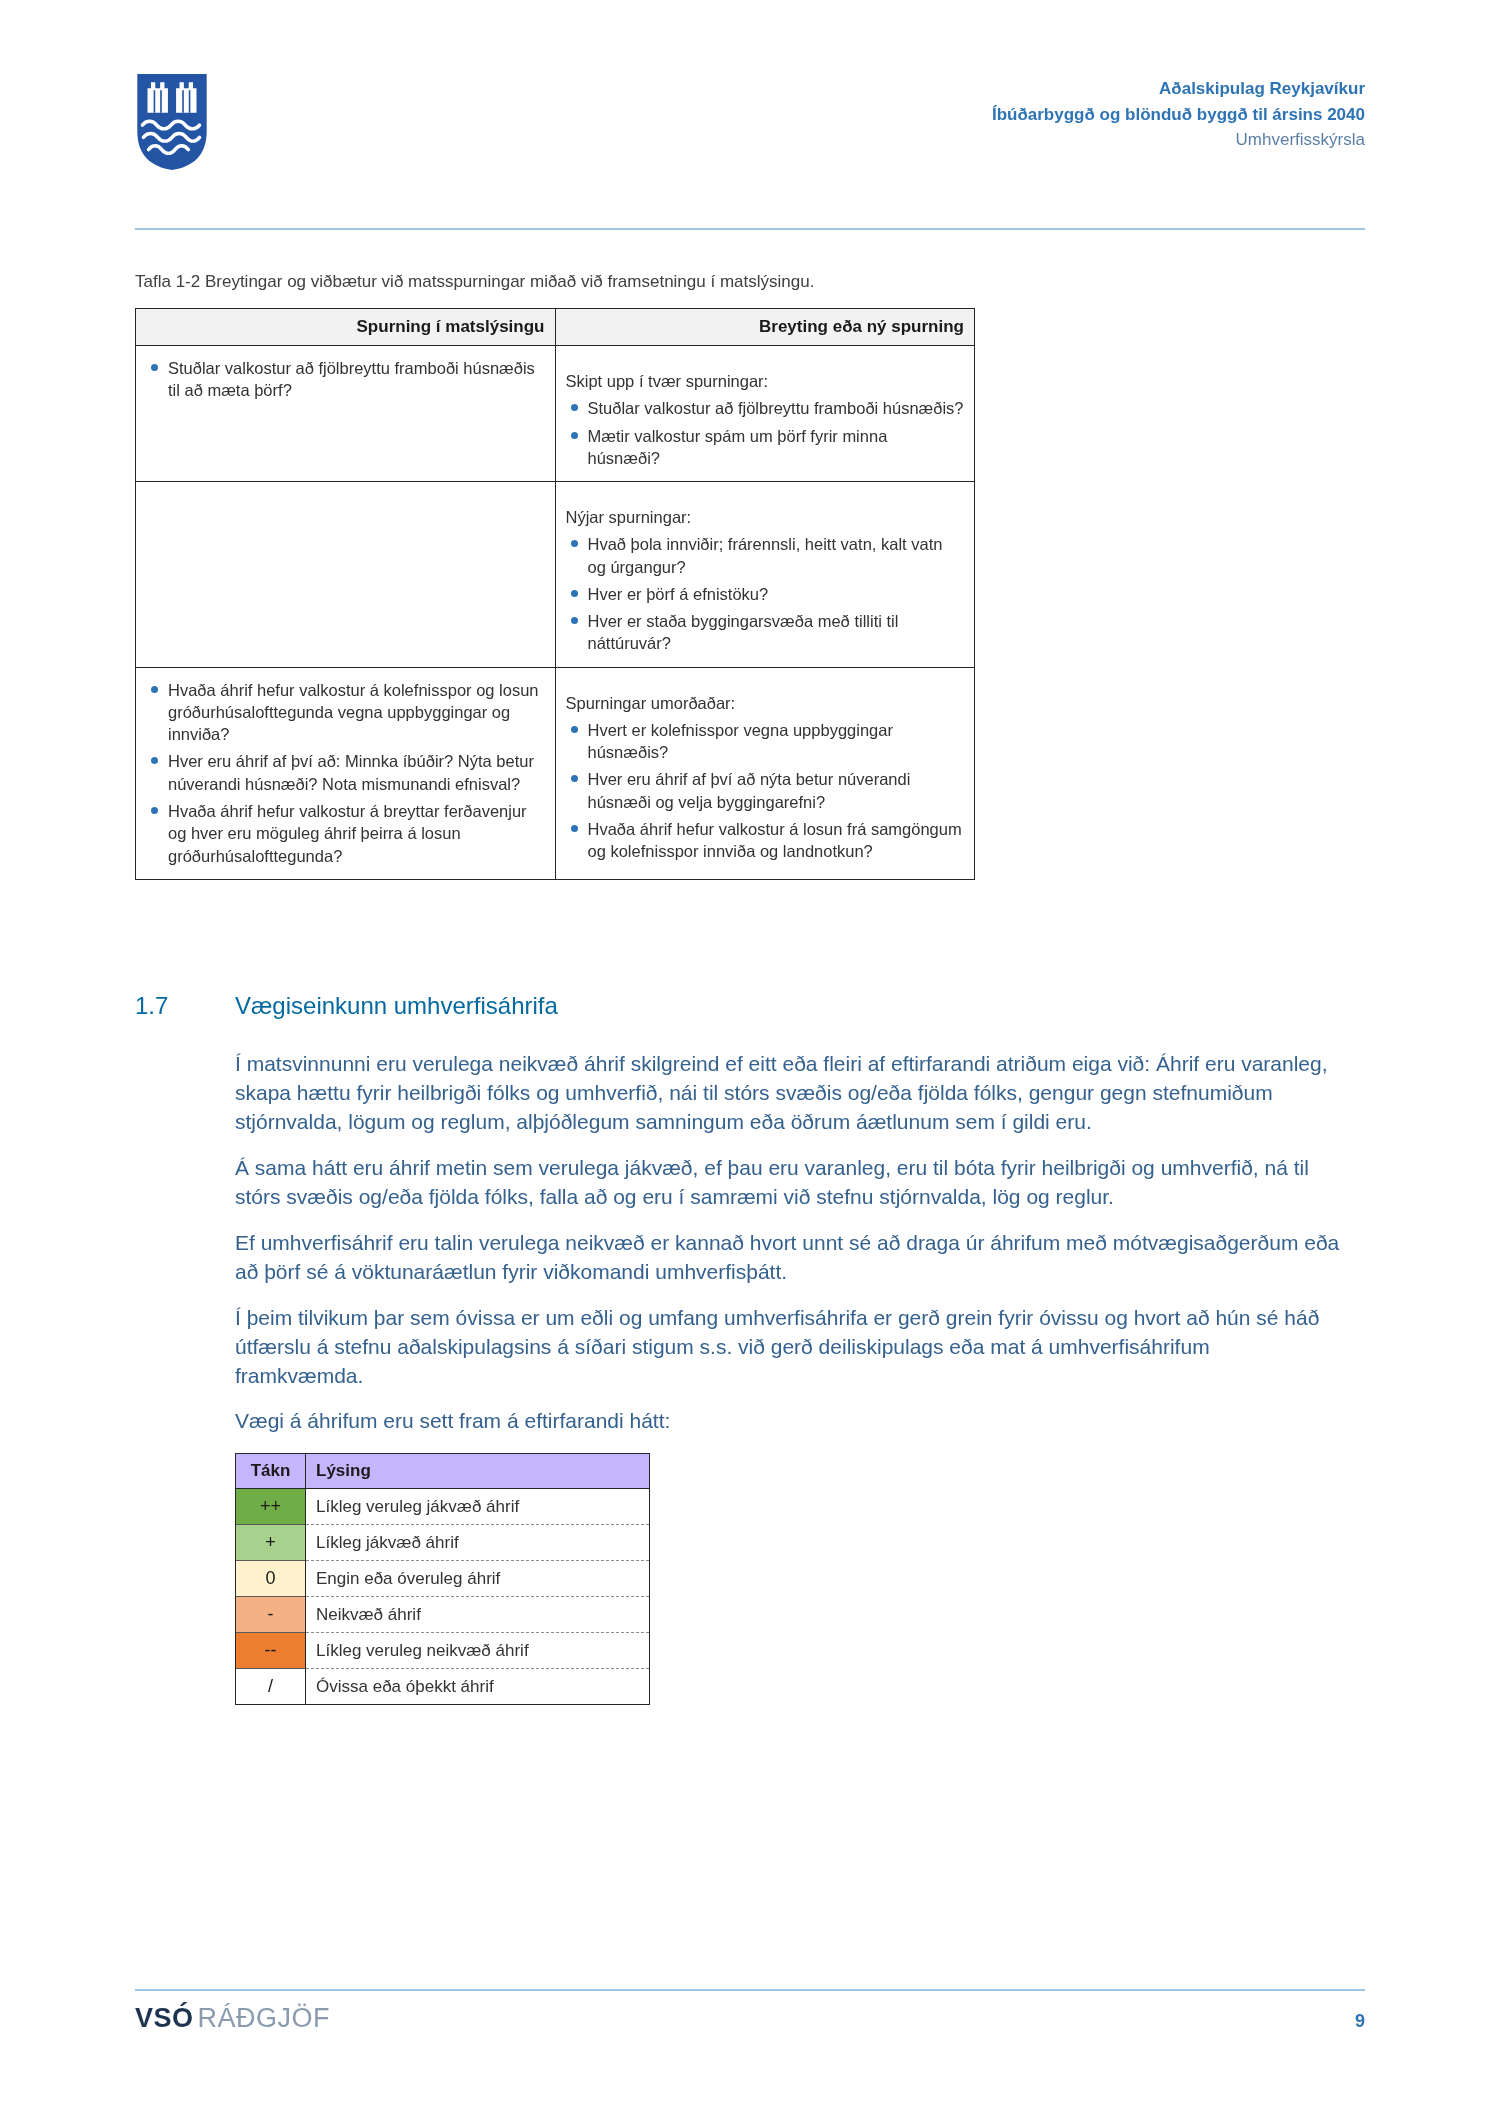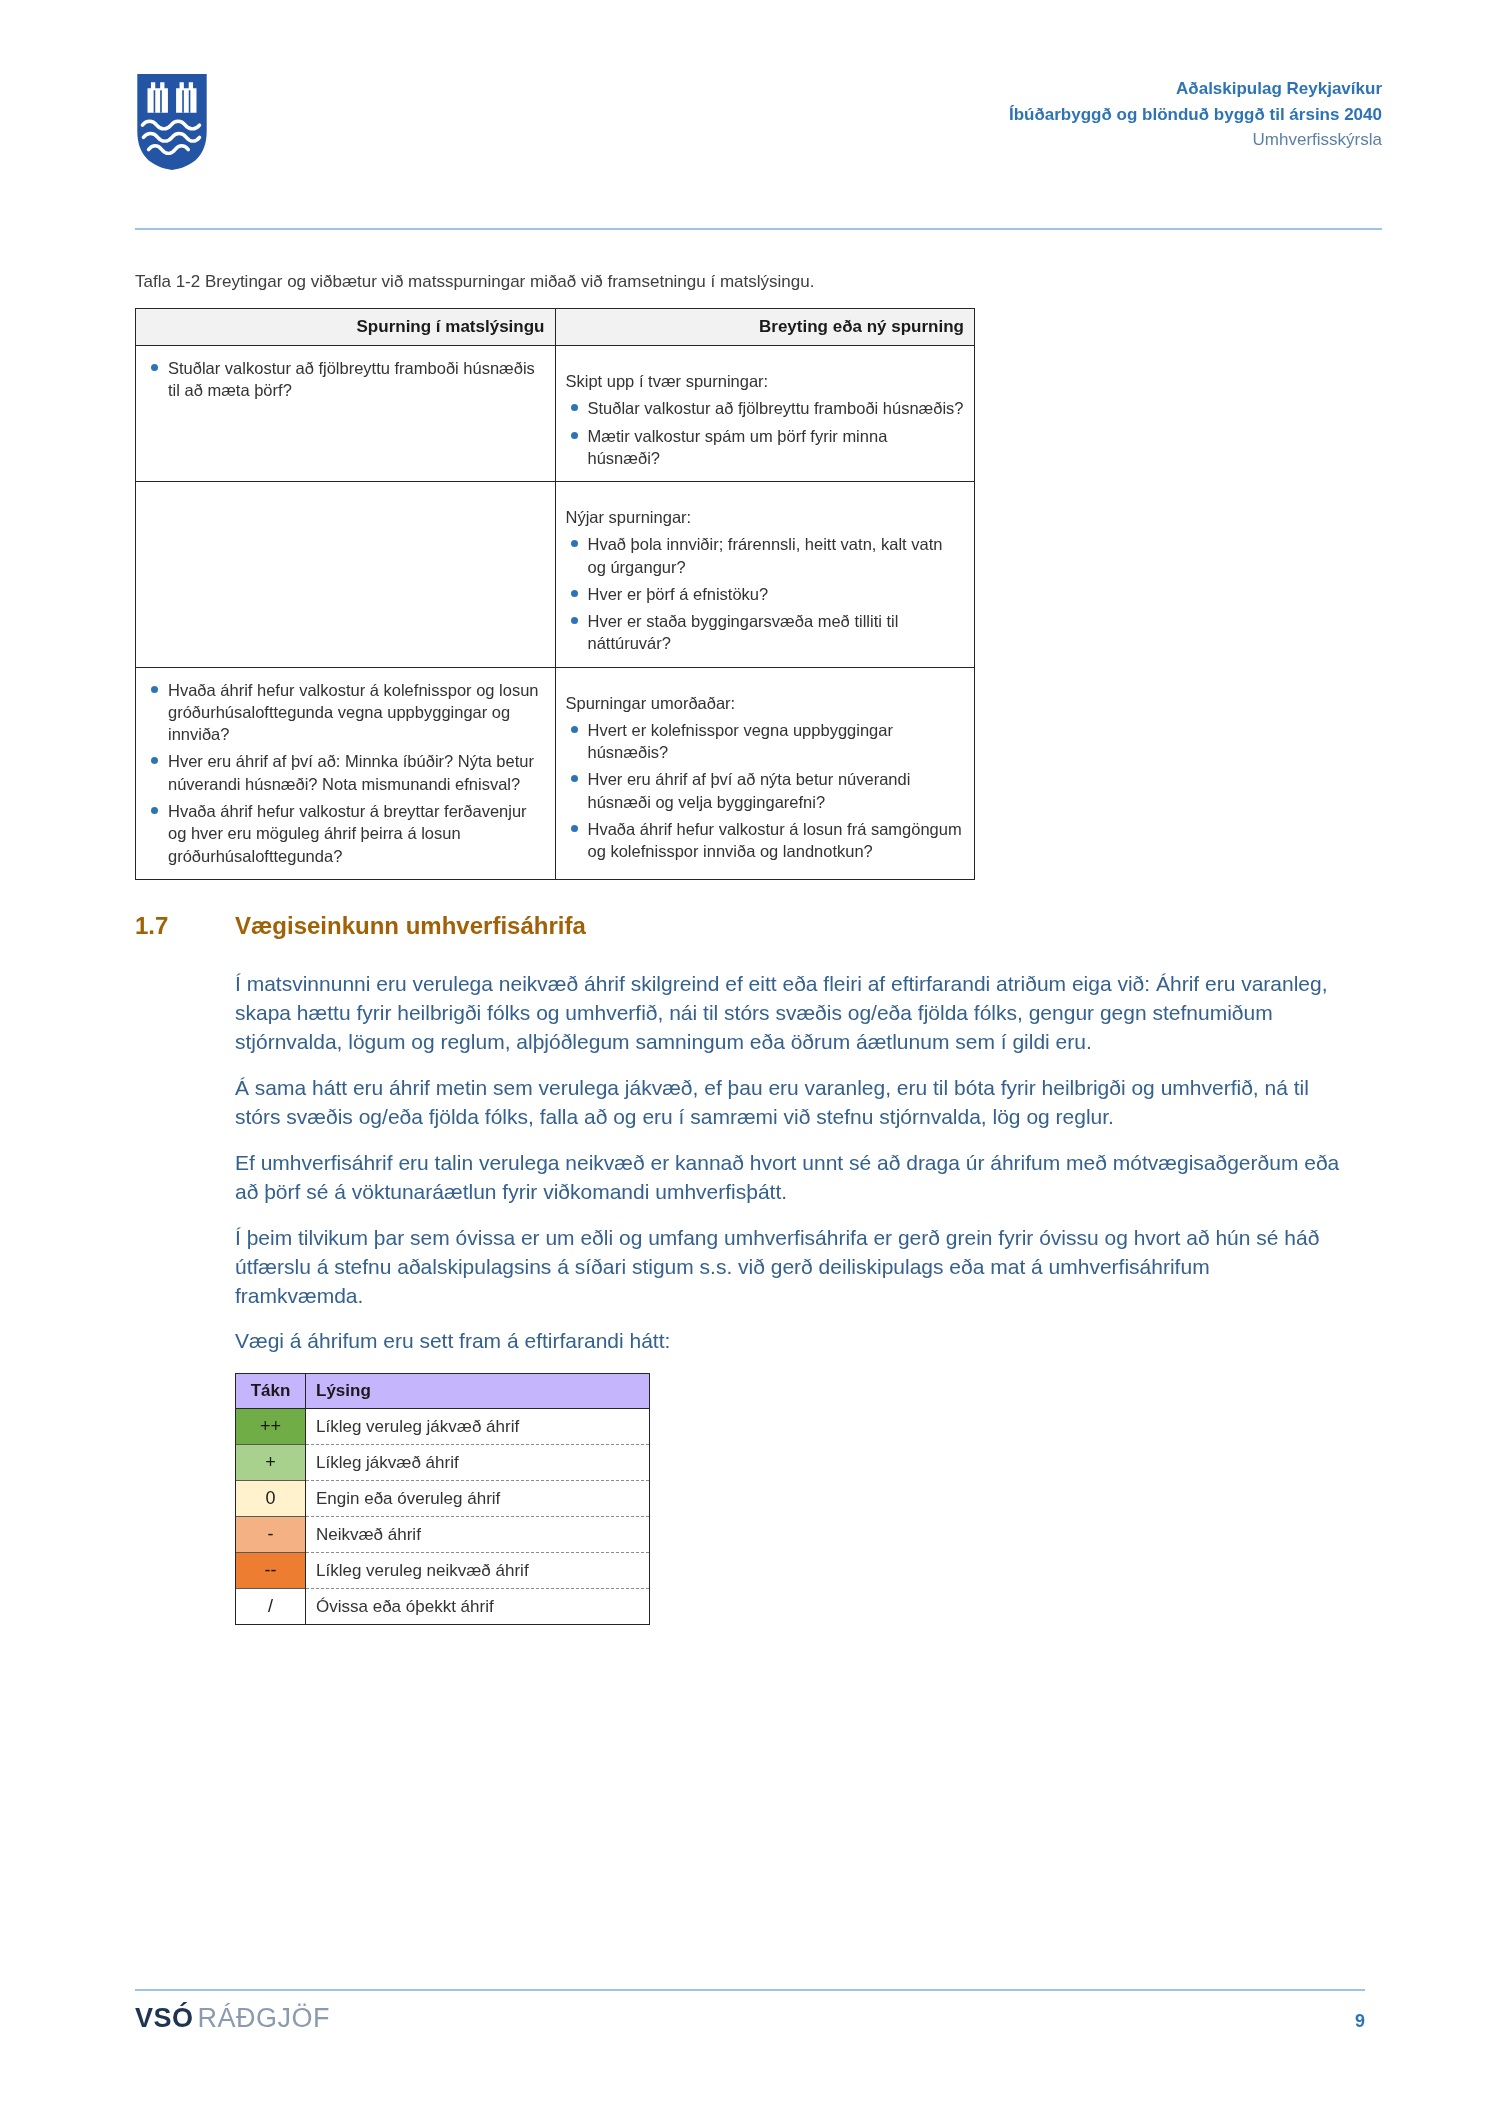--- a/index.html
+++ b/index.html
@@ -1,20 +1,20 @@
 <!DOCTYPE html>
 <html lang="is"><head>
 <meta charset="utf-8">
 <style>
   * { margin:0; padding:0; box-sizing:border-box; }
   html, body { background:#ffffff; }
   body { font-family:"Liberation Sans","DejaVu Sans",sans-serif; color:#333; }
 
   .page { position:relative; width:1500px; height:2122px; background:#fff; overflow:hidden; margin:0 auto; }
-  .content { position:absolute; left:135px; right:118px; top:0; }
+  .content { position:absolute; left:135px; right:135px; top:0; }
 
   
   .page-header { display:flex; justify-content:space-between; align-items:flex-start; padding-top:72px; }
   .logo { width:74px; height:100px; flex:0 0 auto; }
   .header-text { text-align:right; font-size:17px; line-height:1.5; padding-top:4px; }
   .hl-bold { font-weight:bold; color:#2e74b5; }
   .hl-light { color:#5b7fa6; }
   .header-rule { border:none; border-top:2px solid #9dc3e6; margin-top:56px; }
 
   
@@ -22,21 +22,21 @@
   .qtable { margin-top:16px; width:840px; border-collapse:collapse; table-layout:fixed; }
   .qtable th, .qtable td { border:1px solid #262626; vertical-align:top; }
   .qtable th { background:#f2f2f2; text-align:right; font-size:17px; color:#1a1a1a; padding:8px 10px; }
   .qtable td { font-size:16.5px; color:#333; line-height:1.35; padding:6px 10px 12px 10px; }
   .cell-intro { margin-top:18px; }
   ul.bullets { list-style:none; margin-top:2px; }
   ul.bullets li { position:relative; padding-left:22px; margin-top:5px; }
   ul.bullets li::before { content:""; position:absolute; left:5px; top:7px; width:7px; height:7px; border-radius:50%; background:#2e74b5; }
 
   
-  .section-heading { display:flex; margin-top:32px; font-size:24px; font-weight:bold; color:#a16207; }
+  .section-heading { display:flex; margin-top:112px; font-size:24px; font-weight:normal; color:#0369a1; }
   .sec-num { width:100px; flex:0 0 auto; }
   .body-copy { margin-left:100px; margin-top:30px; font-size:21px; line-height:1.38; color:#35618e; max-width:1105px; }
   .body-copy p { margin-bottom:17px; }
 
   
   .legend { margin-left:100px; margin-top:14px; border-collapse:collapse; border:1px solid #262626; }
   .legend th { border:1px solid #262626; background:#c4b5fd; font-size:17px; color:#1a1a1a; padding:7px 10px; text-align:left; }
   .legend th.sym-h { width:70px; text-align:center; padding:7px 4px; }
   .legend td { border-top:1px dashed #8c8c8c; }
   .legend td.sym { width:70px; text-align:center; font-size:18px; color:#1a1a1a; padding:7px 4px; border-left:1px solid #262626; border-right:1px solid #262626; border-top:1px solid #595959; }

